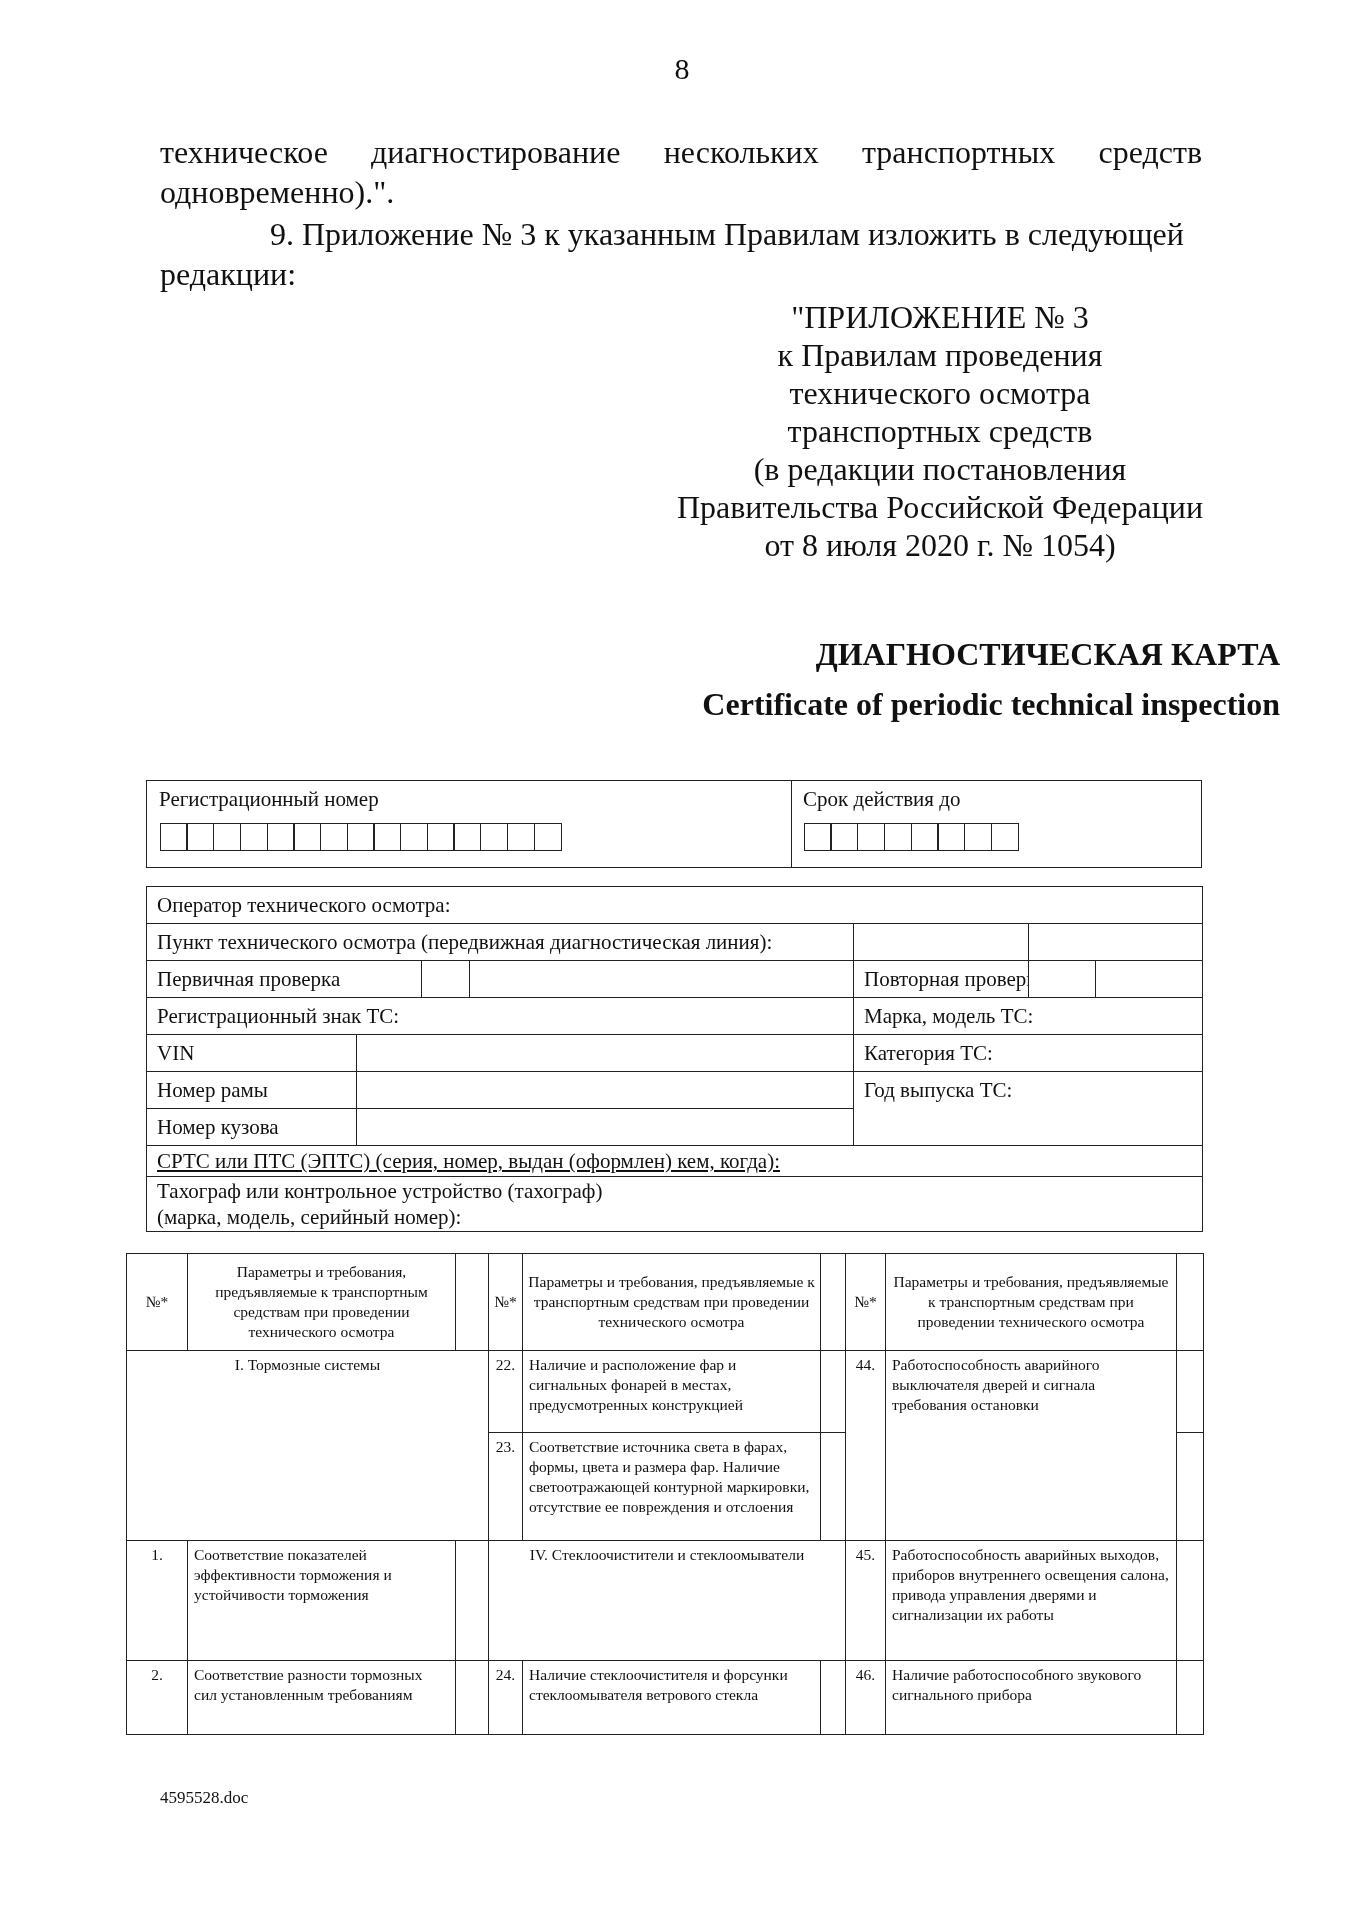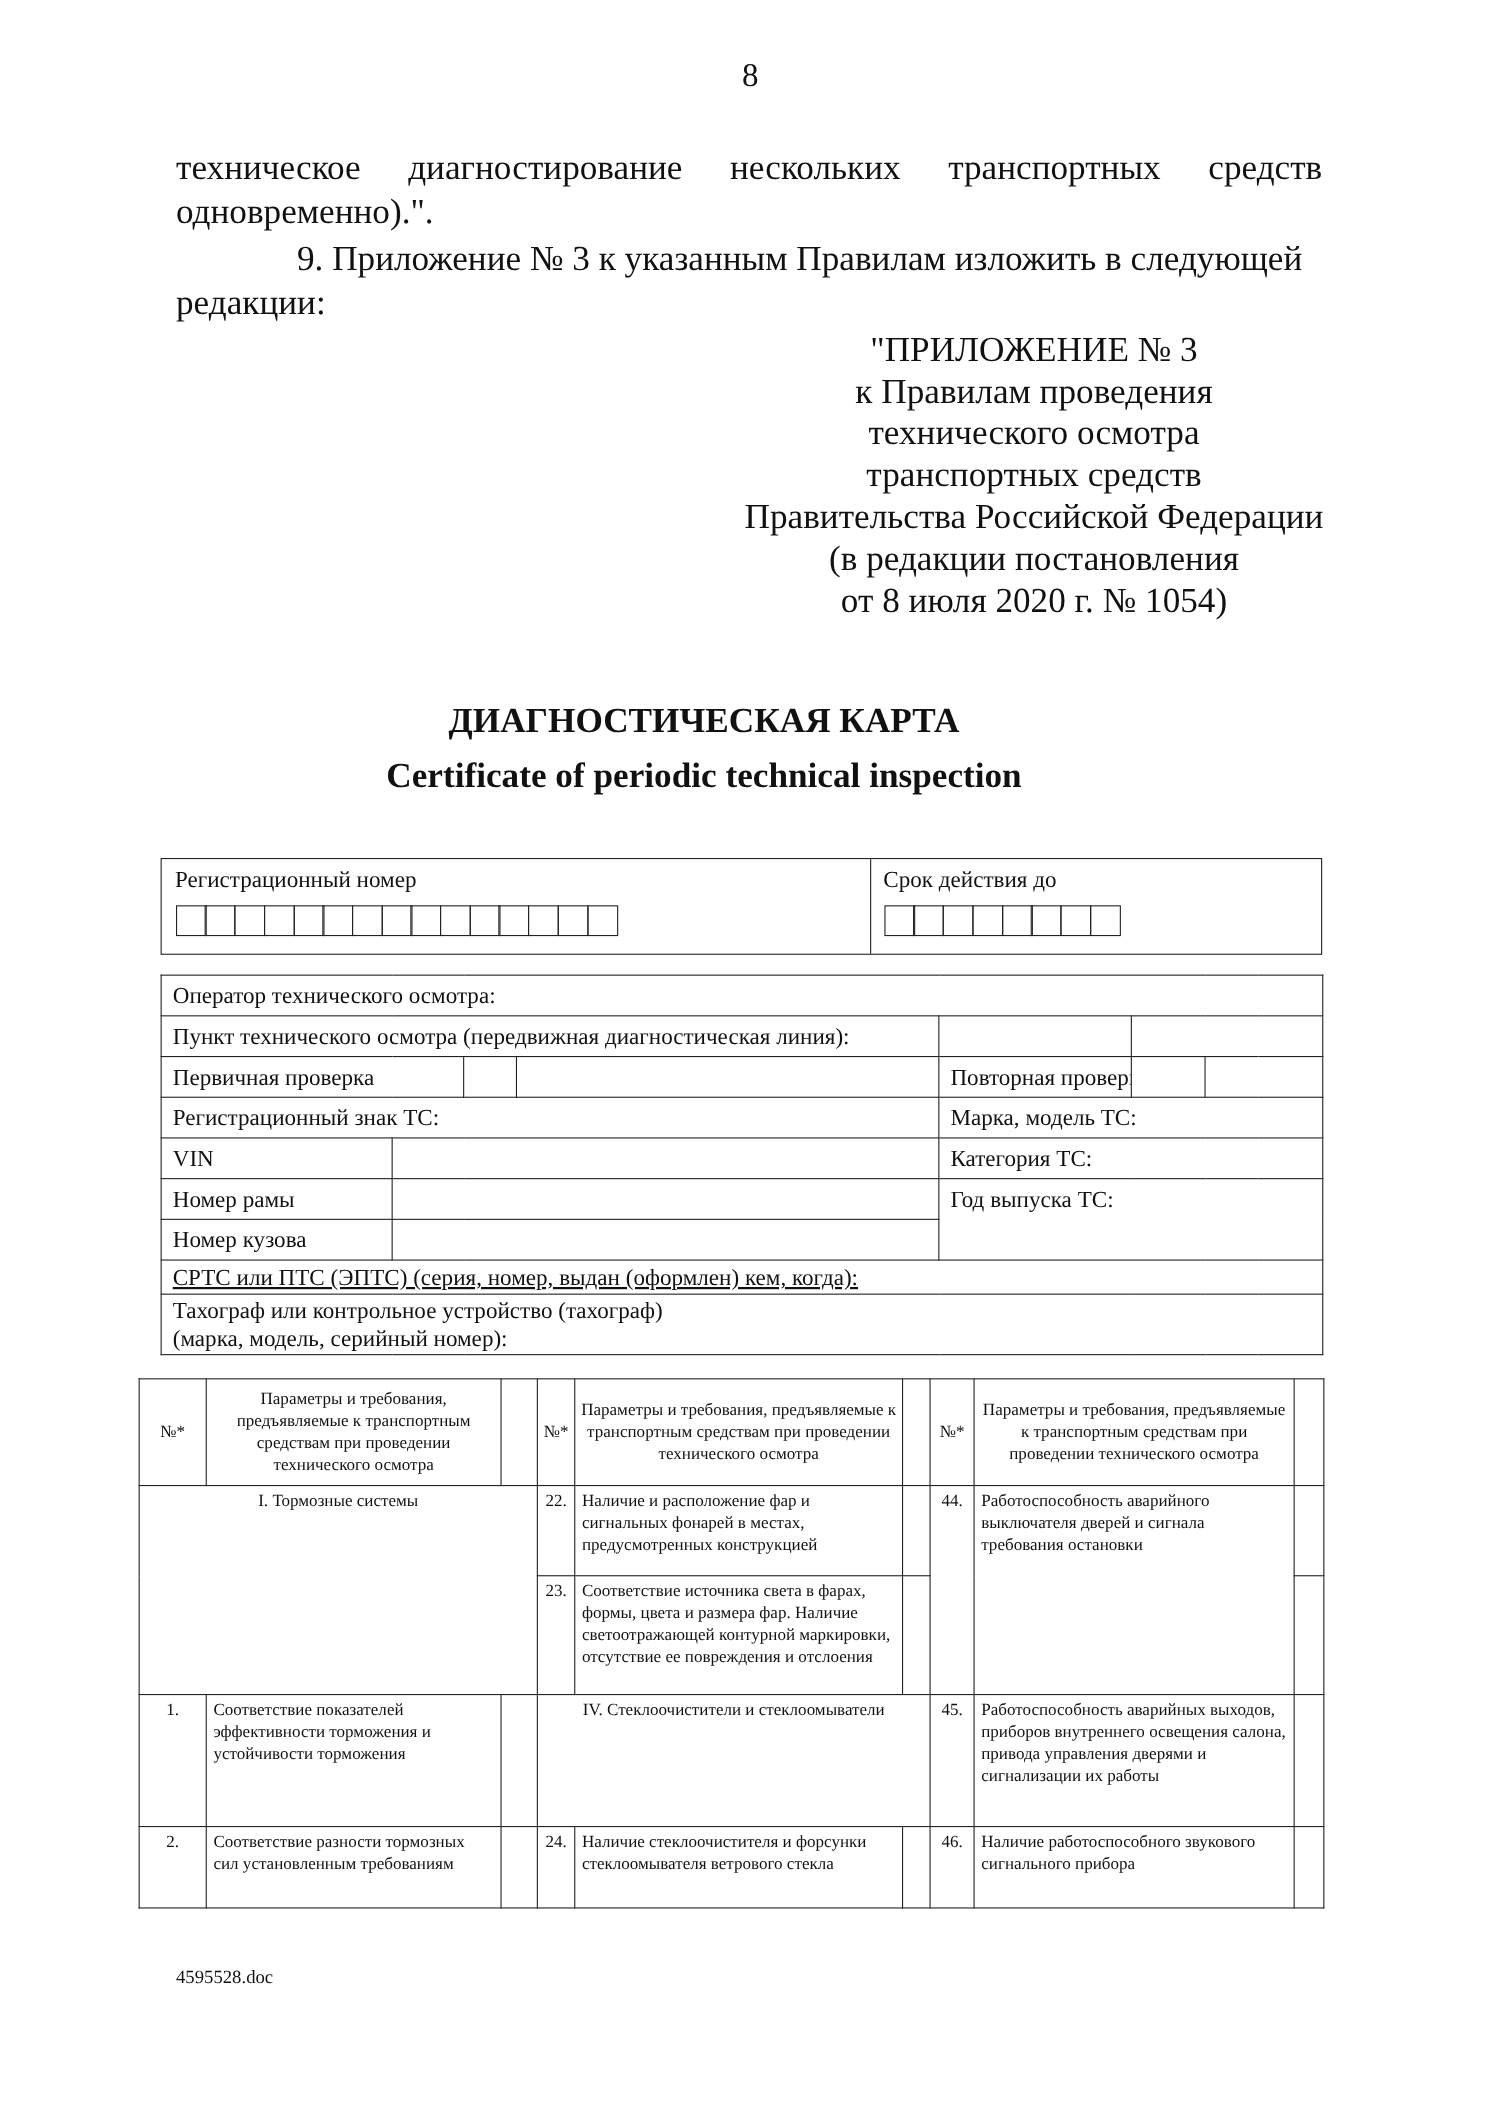--- a/index.html
+++ b/index.html
@@ -6,21 +6,21 @@
     body {
       width: 1364px; height: 1920px; position: relative; overflow: hidden;
       font-family: "Liberation Serif", "DejaVu Serif", serif; color: #111;
     }
     .abs { position: absolute; }
     .page-number { left: 0; width: 1364px; top: 52px; text-align: center; font-size: 30px; }
     .para { left: 160px; width: 1042px; font-size: 32px; line-height: 40px; }
     .justify-line { display: flex; justify-content: space-between; }
     .indent { padding-left: 110px; }
     .appendix { left: 660px; width: 560px; top: 298px; text-align: center; font-size: 32px; line-height: 38px; }
-    .doc-title { left: 0; width: 1280px; text-align: center; font-weight: bold; font-size: 32px; }
+    .doc-title { left: 0; width: 1280px; text-align: right; font-weight: bold; font-size: 32px; }
 
     
     .regbox { left: 146px; top: 780px; width: 1056px; height: 88px; border: 1.5px solid #222; box-sizing: border-box; }
     .regbox .divider { position: absolute; left: 644px; top: 0; bottom: 0; border-left: 1.5px solid #222; }
     .regbox .lbl { position: absolute; font-size: 21px; top: 6px; }
     .cells { position: absolute; top: 42px; display: flex; }
     .cells .cell { width: 28px; height: 28px; border: 1.3px solid #222; box-sizing: border-box; margin-left: -1.3px; }
 
     
     .optable { left: 146px; top: 886px; width: 1056px; border-collapse: collapse; table-layout: fixed; }
@@ -53,22 +53,22 @@
   <div>одновременно).".</div>
   <div class="indent" style="margin-top:2px;">9. Приложение № 3 к указанным Правилам изложить в следующей</div>
   <div>редакции:</div>
 </div>
 
 <div class="abs appendix">
   <div>"ПРИЛОЖЕНИЕ № 3</div>
   <div>к Правилам проведения</div>
   <div>технического осмотра</div>
   <div>транспортных средств</div>
+  <div>(в редакции постановления</div>
   <div>Правительства Российской Федерации</div>
-  <div>(в редакции постановления</div>
   <div>от 8 июля 2020 г. № 1054)</div>
 </div>
 
 <div class="abs doc-title" style="top:636px;">ДИАГНОСТИЧЕСКАЯ КАРТА</div>
 <div class="abs doc-title" style="top:686px;">Certificate of periodic technical inspection</div>
 
 <div class="abs regbox">
   <span class="lbl" style="left:12px;">Регистрационный номер</span>
   <div class="cells" id="reg-cells" style="left:14px;">
       <div class="cell"></div>

